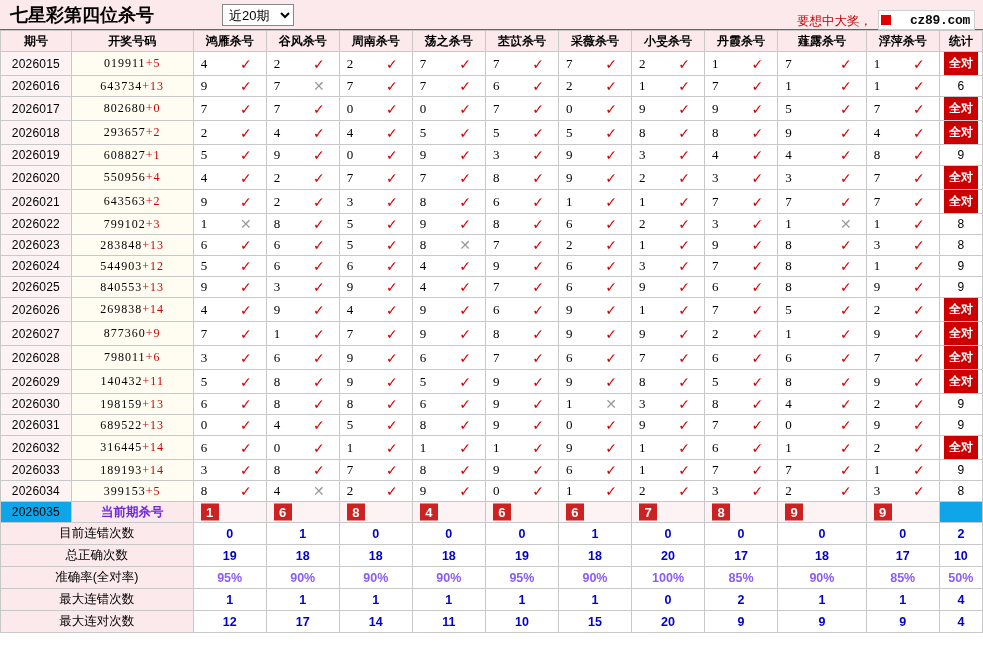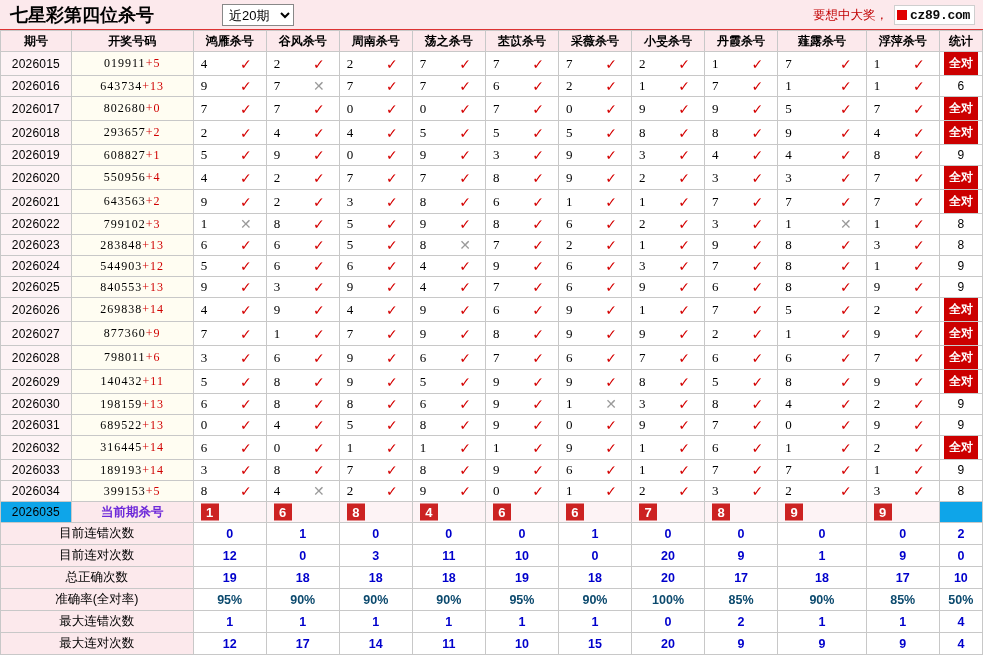--- a/index.html
+++ b/index.html
@@ -41,36 +41,36 @@
     width: 72px;
     padding: 1px 2px;
     border: 1px solid #888;
     background: #fff;
   }
   .topbar-right {
     position: absolute;
     right: 8px; top: 0;
     height: 30px;
     display: flex;
-    align-items: center;
+    align-items: flex-end;
     gap: 6px;
   }
   .promo-text {
     color: #c00000;
     font-size: 12.5px;
     white-space: nowrap;
   }
   .logo {
     display: inline-flex;
     align-items: center;
     background: #fff;
     border: 1px solid #cfcfcf;
     height: 20px;
     padding: 0 4px 0 2px;
-    gap: 3px;
+    gap: 19px;
   }
   .logo-mark {
     width: 10px; height: 10px;
     background: #e00000;
     display: inline-block;
   }
   .logo-text {
     font-family: "Liberation Mono", monospace;
     font-size: 13px;
     color: #0a0a0a;
@@ -176,21 +176,21 @@
   tr.summary td {
     height: 22px;
     font-size: 12px;
   }
   tr.summary td.rowlabel {
     background: #fce9ec;
     color: #000;
     font-size: 12.5px;
   }
   tr.summary td.val-blue { color: #0000cc; font-weight: bold; font-size: 12.5px; }
-  tr.summary td.val-red { color: #0c4a6e; font-weight: bold; font-size: 12.5px; }
+  tr.summary td.val-red { color: #8b5cf6; font-weight: bold; font-size: 12.5px; }
 </style>
 </head>
 <body>
 
 <div id="page">
 
   <div class="topbar">
     <div class="topbar-title">七星彩第四位杀号</div>
 
     <div class="topbar-select-wrap">
@@ -1185,34 +1185,20 @@
           <td class="val-blue">0</td>
           <td class="val-blue">0</td>
           <td class="val-blue">1</td>
           <td class="val-blue">0</td>
           <td class="val-blue">0</td>
           <td class="val-blue">0</td>
           <td class="val-blue">0</td>
           <td class="val-blue">2</td>
         </tr>
         <tr class="summary">
-          <td class="rowlabel" colspan="2">目前连对次数</td>
-          <td class="val-blue">12</td>
-          <td class="val-blue">0</td>
-          <td class="val-blue">3</td>
-          <td class="val-blue">11</td>
-          <td class="val-blue">10</td>
-          <td class="val-blue">0</td>
-          <td class="val-blue">20</td>
-          <td class="val-blue">9</td>
-          <td class="val-blue">1</td>
-          <td class="val-blue">9</td>
-          <td class="val-blue">0</td>
-        </tr>
-        <tr class="summary">
           <td class="rowlabel" colspan="2">总正确次数</td>
           <td class="val-blue">19</td>
           <td class="val-blue">18</td>
           <td class="val-blue">18</td>
           <td class="val-blue">18</td>
           <td class="val-blue">19</td>
           <td class="val-blue">18</td>
           <td class="val-blue">20</td>
           <td class="val-blue">17</td>
           <td class="val-blue">18</td>

